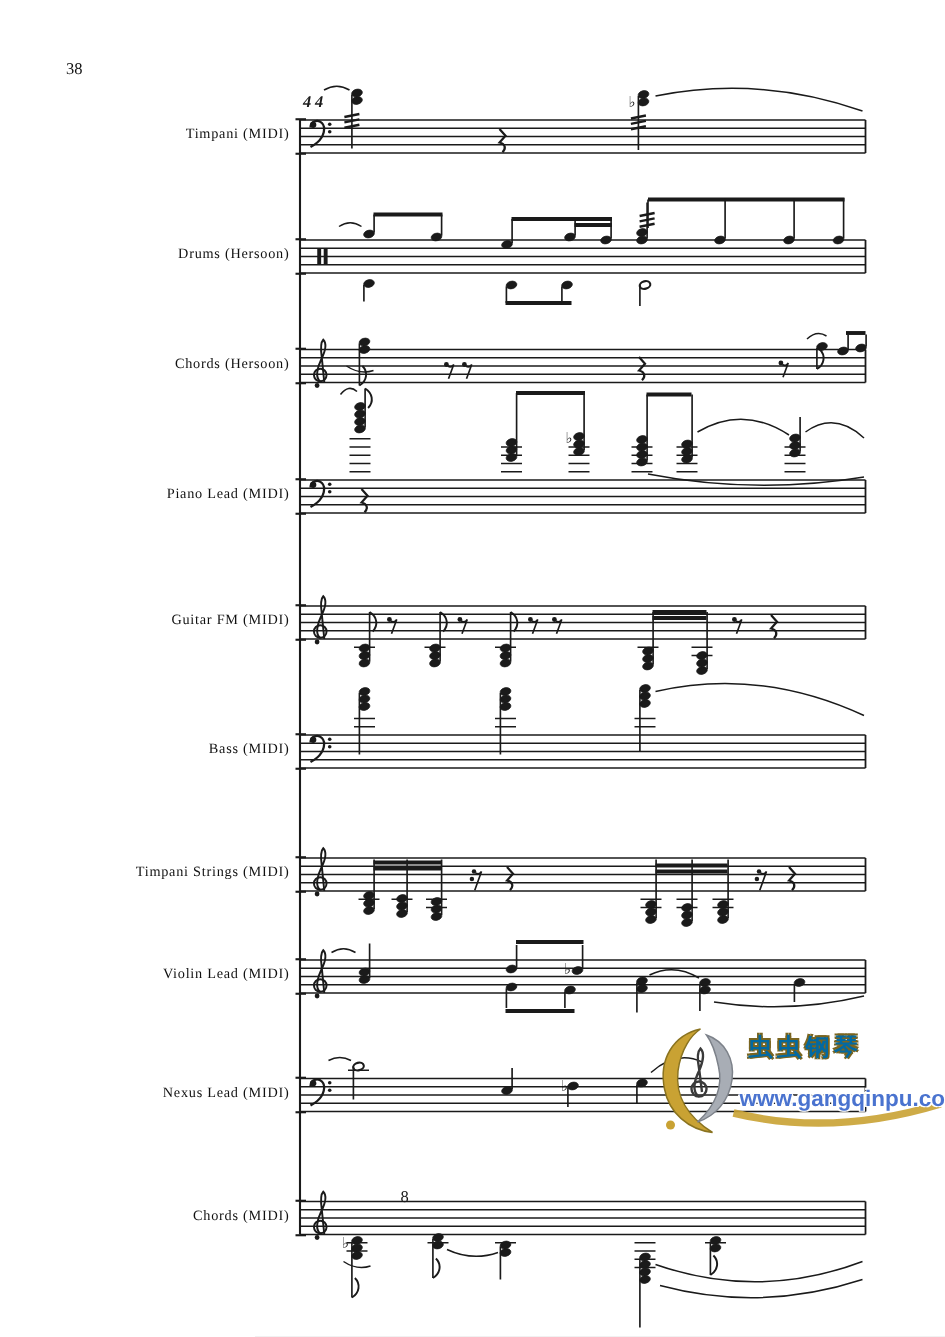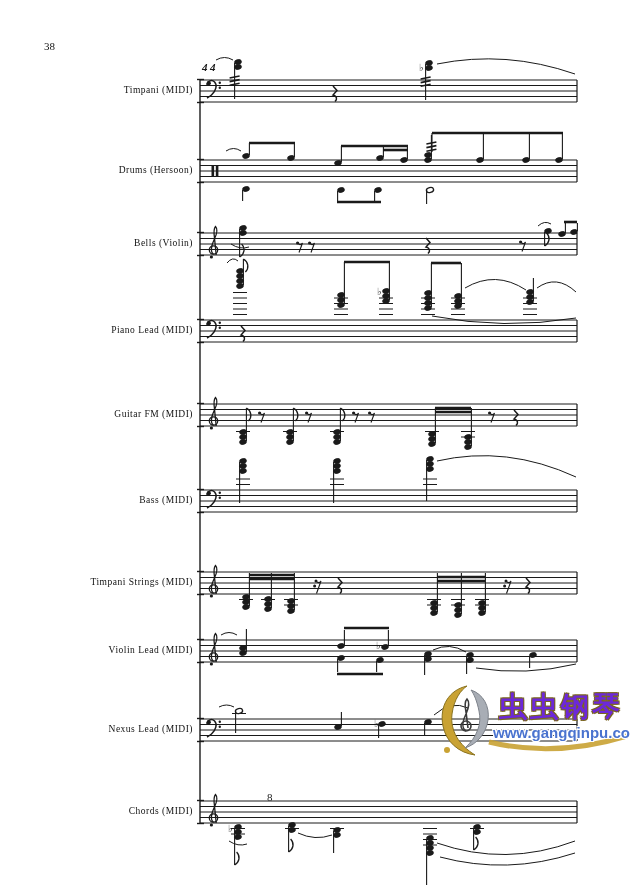--- a/index.html
+++ b/index.html
@@ -3,39 +3,39 @@
 <meta charset="utf-8">
 <style>
   html,body{margin:0;padding:0;background:#e8e8e8;}
   .page{position:relative;width:630px;height:891px;background:#ffffff;overflow:hidden;
         font-family:"Liberation Serif", serif;color:#111;}
   .page-number{position:absolute;left:44px;top:40px;font-size:11px;color:#111;}
   .staff-label{position:absolute;right:437px;font-size:9.5px;white-space:nowrap;
                letter-spacing:0.5px;color:#111;}
   #score-svg{position:absolute;left:0;top:0;}
   .watermark{position:absolute;left:437px;top:682px;width:193px;height:76px;}
-  .wm-brand{position:absolute;left:62px;top:6px;font-size:28px;font-weight:bold;
-            letter-spacing:3px;color:#6d28d9;white-space:nowrap;
+  .wm-brand{position:absolute;left:62px;top:6px;font-size:16px;font-weight:bold;
+            letter-spacing:3px;color:#0369a1;white-space:nowrap;
             text-shadow:-1px -1px 0 #7a6520,1px -1px 0 #7a6520,-1px 1px 0 #7a6520,
                         1px 1px 0 #7a6520,0 0 2px #fff;}
   .wm-url{position:absolute;left:56px;top:42px;font-size:15px;font-weight:bold;
           font-family:"Liberation Sans", sans-serif;color:#4a73cf;white-space:nowrap;
           text-shadow:-1px -1px 0 #fff,1px -1px 0 #fff,-1px 1px 0 #fff,1px 1px 0 #fff;}
   .wm-swoosh{position:absolute;left:0;top:0;}
   .wm-logo{position:absolute;left:0;top:0;}
 </style>
 </head>
 <body>
 
 <div class="page">
   <div class="page-number">38</div>
   <div id="labels">
       <div class="staff-label" style="top: 85px; margin-left: 36px;">Timpani (MIDI)</div>
       <div class="staff-label" style="top: 165px;">Drums (Hersoon)</div>
-      <div class="staff-label" style="top: 238px;">Bells (Violin)</div>
+      <div class="staff-label" style="top: 238px;">Chords (Hersoon)</div>
       <div class="staff-label" style="top: 325px;">Piano Lead (MIDI)</div>
       <div class="staff-label" style="top: 409px;">Guitar FM (MIDI)</div>
       <div class="staff-label" style="top: 495px;">Bass (MIDI)</div>
       <div class="staff-label" style="top: 577px;">Timpani Strings (MIDI)</div>
       <div class="staff-label" style="top: 645px;">Violin Lead (MIDI)</div>
       <div class="staff-label" style="top: 724px;">Nexus Lead (MIDI)</div>
       <div class="staff-label" style="top: 806px;">Chords (MIDI)</div>
     </div>
   <svg id="score-svg" width="630" height="891" viewBox="0 0 630 891">
       <line x1="200" y1="80" x2="577" y2="80" stroke="#1a1a1a" stroke-width="1"></line>

